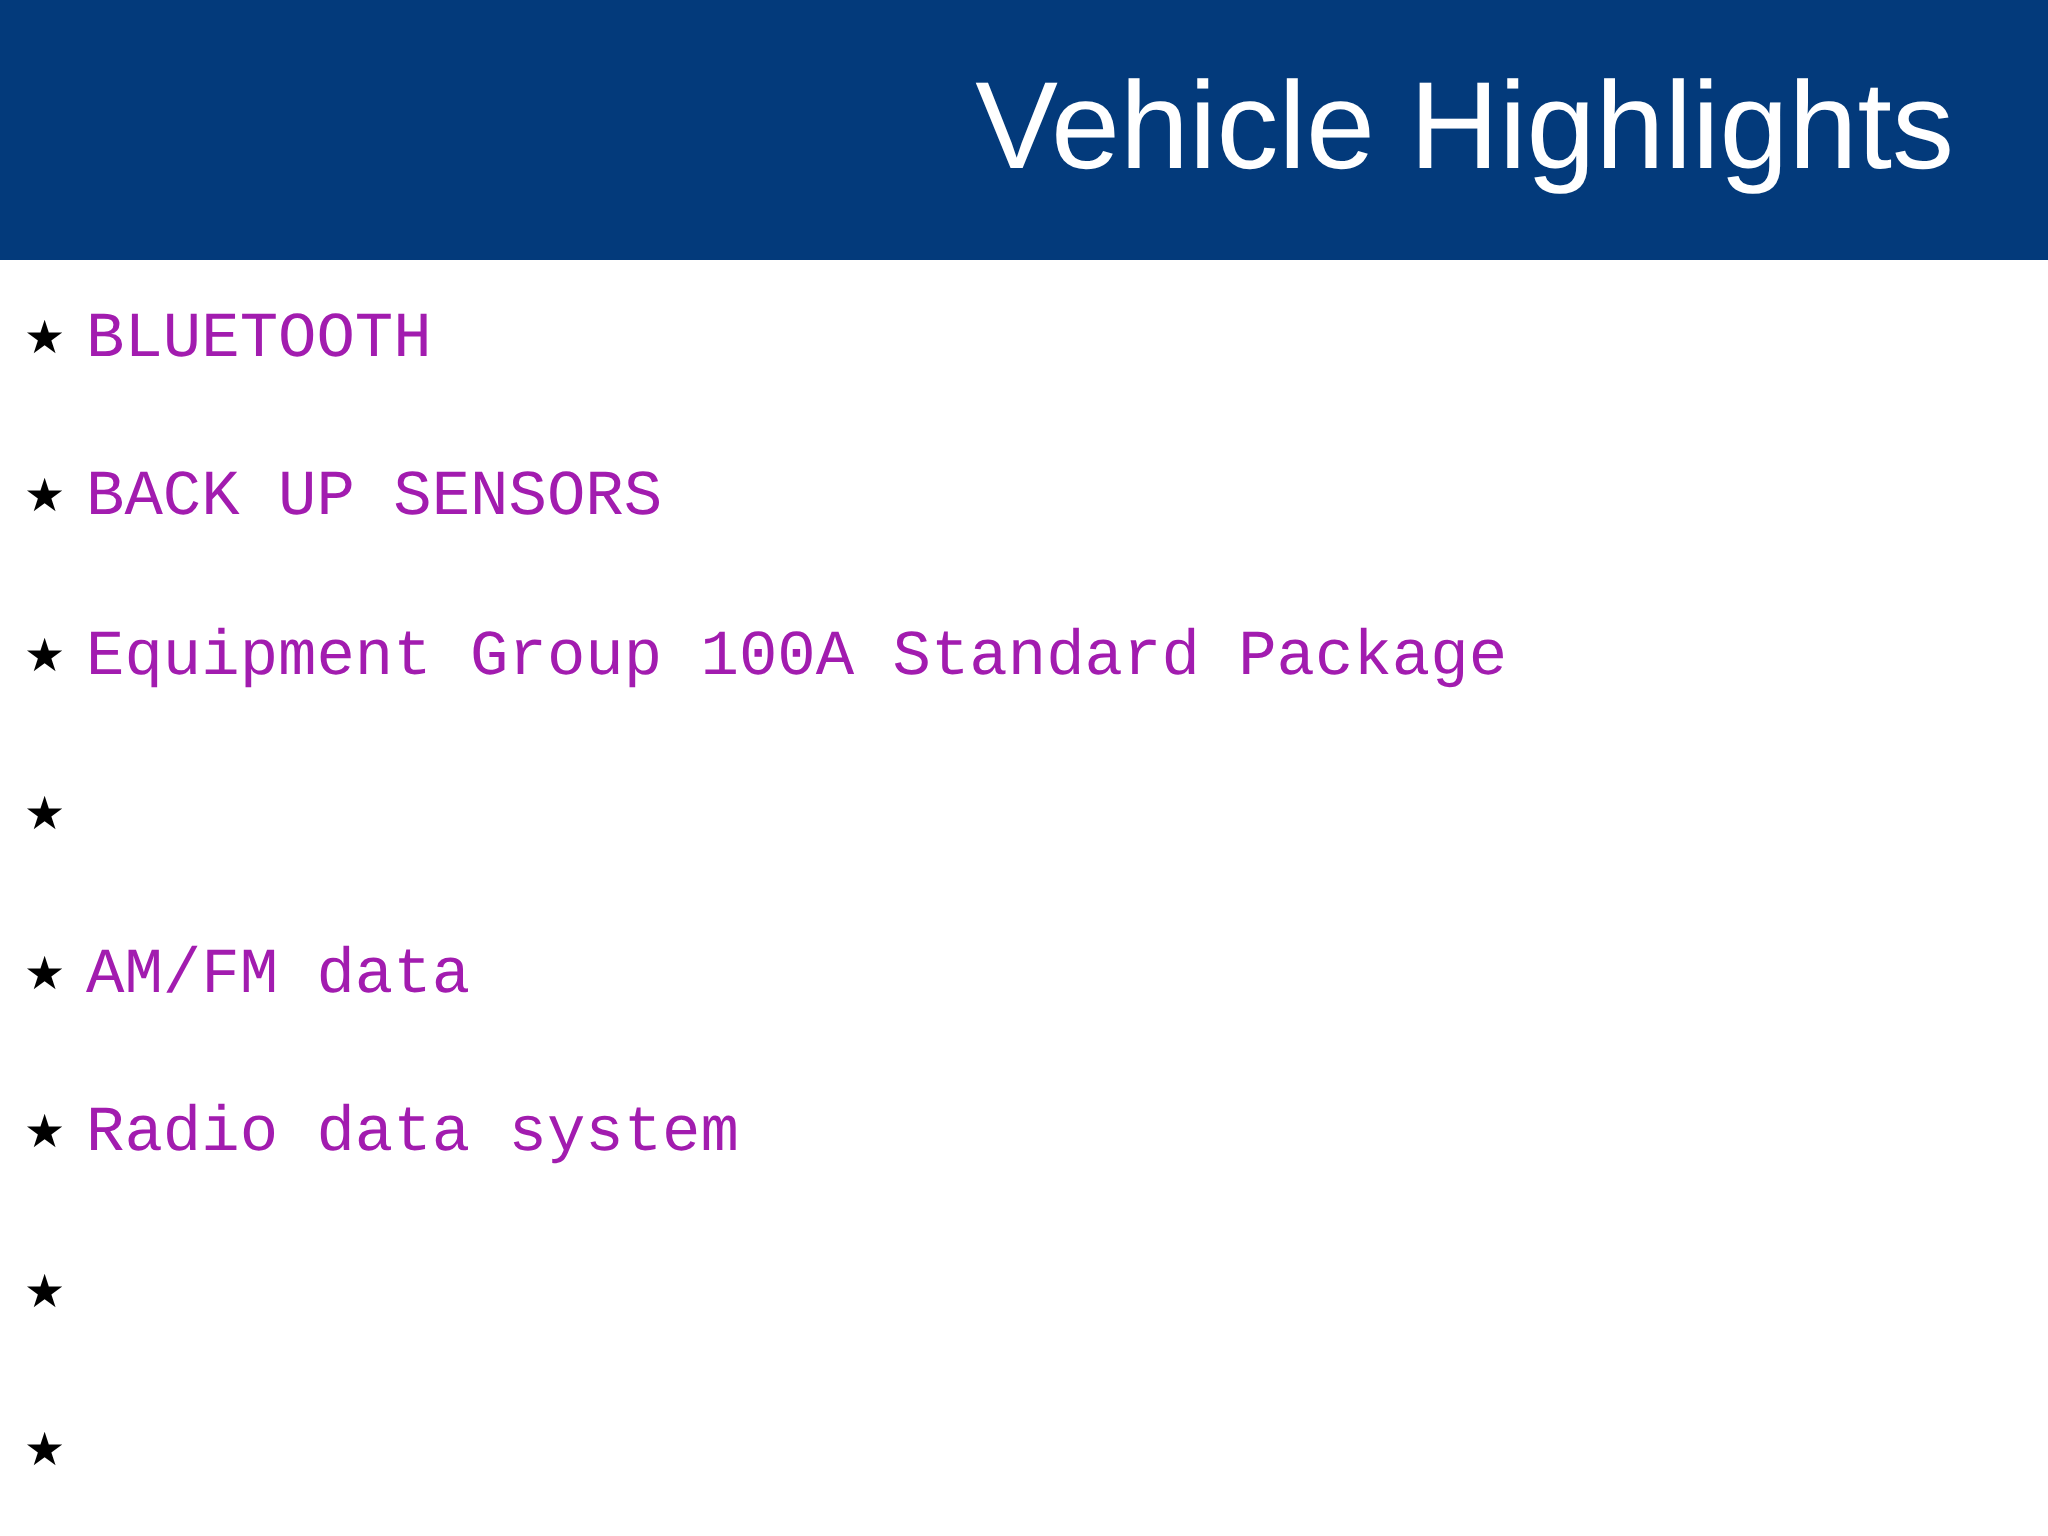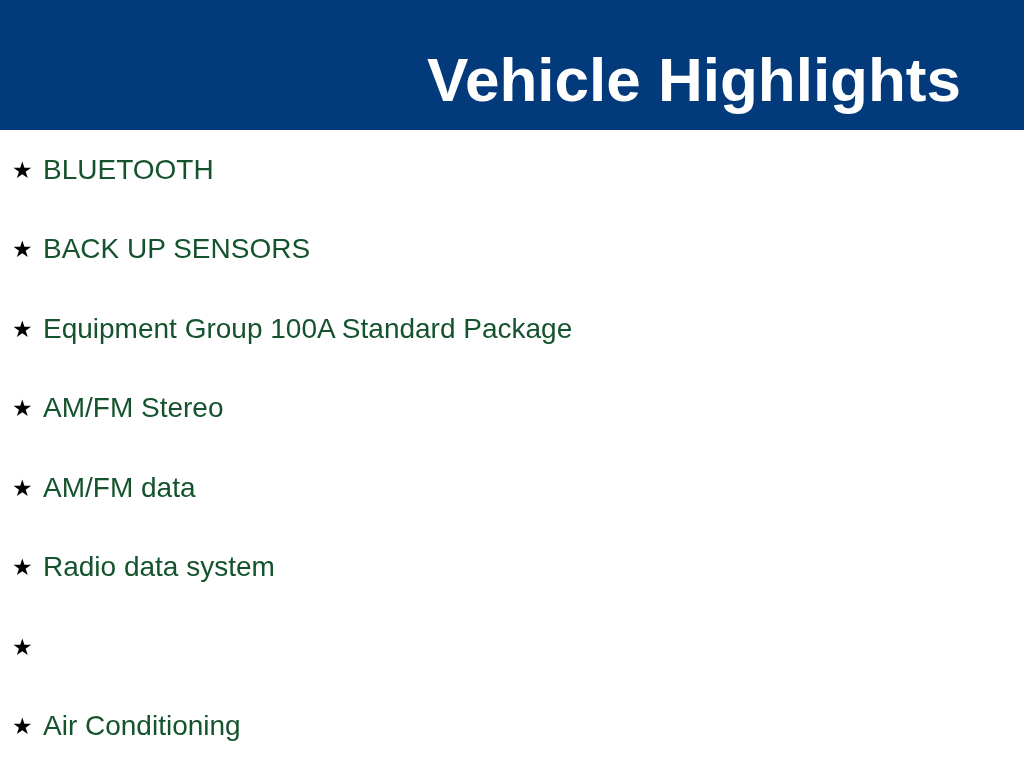--- a/index.html
+++ b/index.html
@@ -31,24 +31,24 @@
     width: 1024px;
     height: 130px;
     background: #033a7b;
     box-sizing: border-box;
   }
 
   .header-title {
     position: absolute;
     right: 47px;
     top: 28px;
-    margin: 16px;
+    margin: 0;
     font-family: "Liberation Sans", sans-serif;
     font-size: 62px;
-    font-weight: bold;
+    font-weight: normal;
     line-height: 72px;
     color: #ffffff;
     letter-spacing: 0px;
     white-space: nowrap;
     text-align: right;
   }
 
   
   .highlights-list {
     position: absolute;
@@ -80,25 +80,25 @@
     top: 50%;
     transform: translateY(-50%);
     font-size: 23px;
     line-height: 1;
     color: #000000;
     font-family: "DejaVu Sans", sans-serif;
     user-select: none;
   }
 
   .highlight-label {
-    font-family: Liberation Sans, sans-serif;
-    font-size: 28px;
+    font-family: Liberation Mono, monospace;
+    font-size: 32px;
     font-weight: normal;
     line-height: 34px;
-    color: #14532d;
+    color: #a21caf;
     white-space: nowrap;
     letter-spacing: 0px;
   }
 </style>
 </head>
 <body>
 
 <div class="slide">
 
   <div class="header-banner">
@@ -117,37 +117,35 @@
       <span class="highlight-label">BACK UP SENSORS</span>
     </li>
 
     <li class="highlight-item">
       <span class="bullet-star">★</span>
       <span class="highlight-label">Equipment Group 100A Standard Package</span>
     </li>
 
     <li class="highlight-item">
       <span class="bullet-star">★</span>
-      <span class="highlight-label">AM/FM Stereo</span>
     </li>
 
     <li class="highlight-item">
       <span class="bullet-star">★</span>
       <span class="highlight-label">AM/FM data</span>
     </li>
 
     <li class="highlight-item">
       <span class="bullet-star">★</span>
       <span class="highlight-label">Radio data system</span>
     </li>
 
     <li class="highlight-item">
       <span class="bullet-star">★</span>
     </li>
 
     <li class="highlight-item">
       <span class="bullet-star">★</span>
-      <span class="highlight-label">Air Conditioning</span>
     </li>
 
   </ul>
 
 </div>
 
 </body></html>

